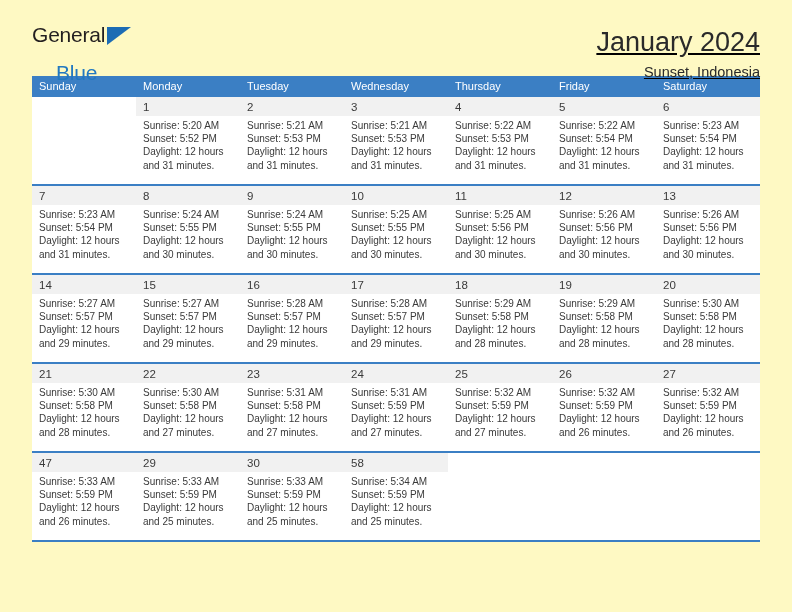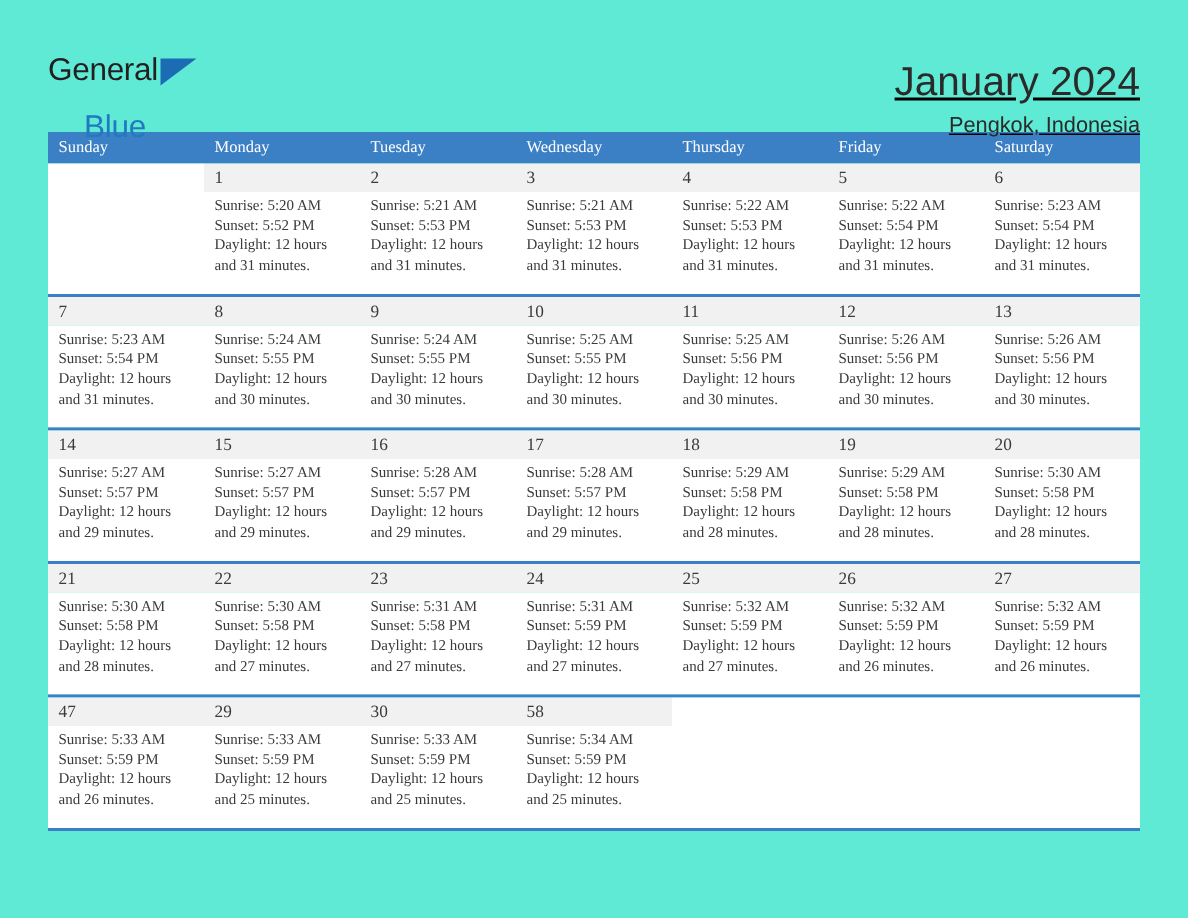--- a/index.html
+++ b/index.html
@@ -8,22 +8,22 @@
     width: 792px;
     height: 612px;
     background: #ffffff;
     font-family: "Liberation Sans", sans-serif;
   }
 
   .page {
     position: relative;
     width: 792px;
     height: 612px;
-    background: #5eead4;
-    padding: 12px 32px;
+    background: #fef9c3;
+    padding: 0 32px;
   }
 
   
   .topbar {
     display: flex;
     align-items: flex-start;
     justify-content: space-between;
     height: 76px;
     padding-top: 24px;
   }
@@ -76,21 +76,20 @@
     color: #2a2a2a;
     line-height: 22px;
     margin-top: 3px;
   }
 
   
   .calendar {
     width: 728px;
     border-collapse: collapse;
     table-layout: fixed;
-    font-family: Liberation Serif, serif;
   }
 
   .dow-row th {
     background: #3b7fc4;
     color: #ffffff;
     font-size: 11px;
     font-weight: normal;
     text-align: left;
     padding: 5px 0 5px 7px;
     height: 21px;
@@ -142,21 +141,21 @@
   <div class="topbar">
 
     <div class="logo">
       <span class="logo-general">General</span>
       <span class="logo-triangle"></span>
       <span class="logo-blue">Blue</span>
     </div>
 
     <div class="titles">
       <div class="cal-title">January 2024</div>
-      <div class="cal-subtitle">Pengkok, Indonesia</div>
+      <div class="cal-subtitle">Sunset, Indonesia</div>
     </div>
 
   </div>
 
   <table class="calendar">
     <thead>
       <tr class="dow-row" id="dow-row">
           <th>Sunday</th>
           <th>Monday</th>
           <th>Tuesday</th>

